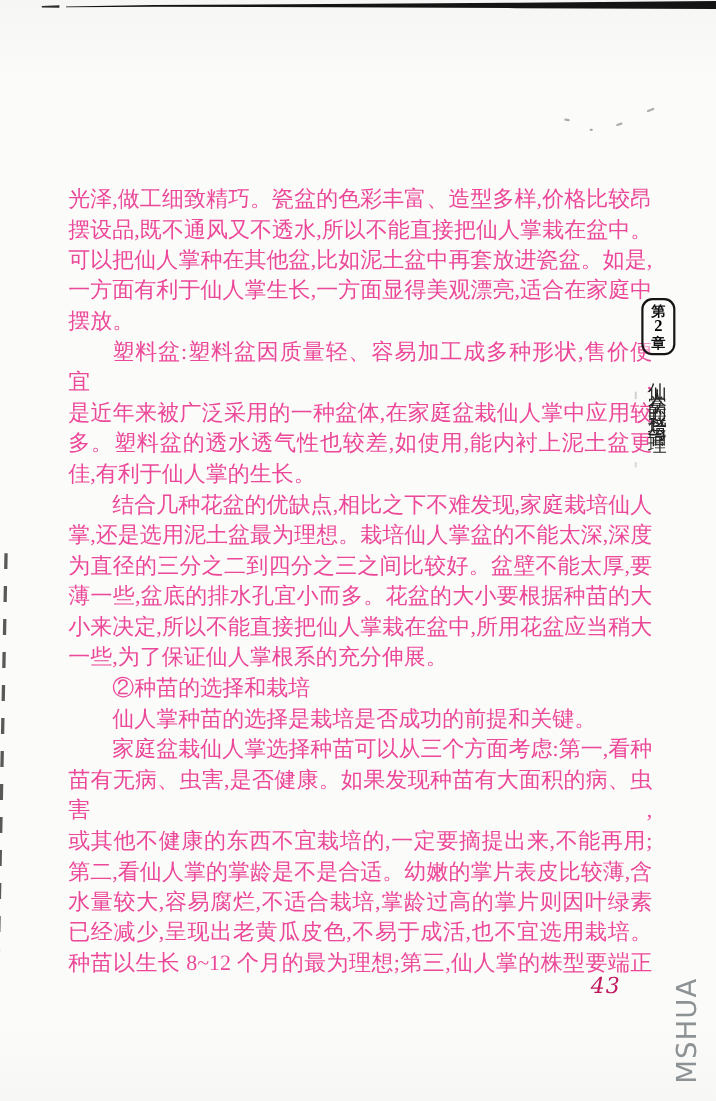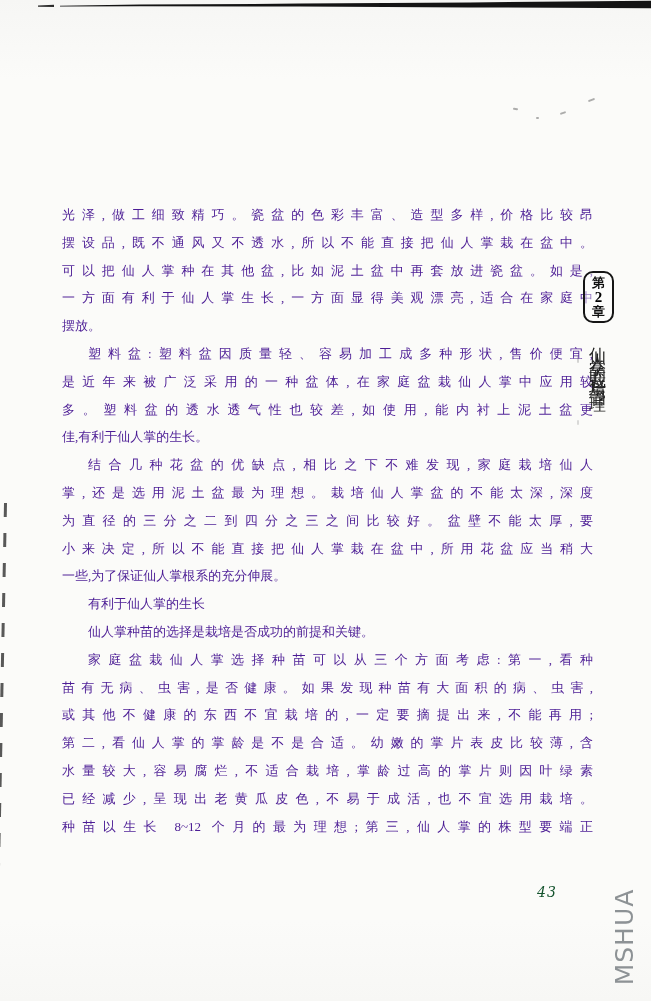--- a/index.html
+++ b/index.html
@@ -22,23 +22,22 @@
   .speck.s1{left:513px;top:108px;width:5px;height:2px;transform:rotate(8deg);}
   .speck.s2{left:536px;top:117px;width:3px;height:2px;}
   .speck.s3{left:560px;top:112px;width:6px;height:2px;transform:rotate(-18deg);}
   .speck.s4{left:588px;top:99px;width:7px;height:2px;transform:rotate(-22deg);}
   .speck.s5{left:577px;top:356px;width:2px;height:7px;opacity:.35;}
   .speck.s6{left:577px;top:420px;width:2px;height:5px;opacity:.3;}
 
   
   .text-block{
     position:absolute;left:62px;top:168px;width:531px;
-    font-size:13px;line-height:27.8px;color:#4c1d95;
+    font-size:20px;line-height:27.8px;color:#ec4899;
     text-rendering:optimizeLegibility;
-    margin-top:33px;
   }
   .text-line{text-align:justify;white-space:nowrap;}
   .text-line{white-space:normal;}
   .text-line.fill{text-align-last:justify;}
   .text-line.indent{text-indent:2em;}
 
   
   .chapter-badge{
     position:absolute;left:583px;top:271px;width:31px;height:52px;
     box-sizing:border-box;border:2px solid #151515;border-radius:10px;
@@ -51,21 +50,21 @@
   
   .chapter-title{
     position:absolute;left:586px;top:334px;
     writing-mode:vertical-rl;text-orientation:upright;
     font-size:17px;letter-spacing:6px;color:#222;font-weight:500;
   }
 
   .page-number{
     position:absolute;left:537px;top:884px;
     font-family:"DejaVu Serif", serif;font-style:italic;
-    font-size:14px;color:#14532d;letter-spacing:1px;
+    font-size:20px;color:#be185d;letter-spacing:1px;
   }
 
   .watermark{
     position:absolute;left:570px;top:922px;width:110px;height:30px;
     transform:rotate(-90deg);transform-origin:55px 15px;
     font-family:"DejaVu Sans", sans-serif;font-size:25px;font-weight:500;
     color:#8d9295;letter-spacing:1px;text-align:center;line-height:30px;
   }
 </style>
 </head>
@@ -93,23 +92,24 @@
       <div class="text-line fill">可以把仙人掌种在其他盆,比如泥土盆中再套放进瓷盆。如是,</div>
       <div class="text-line fill">一方面有利于仙人掌生长,一方面显得美观漂亮,适合在家庭中</div>
       <div class="text-line">摆放。</div>
       <div class="text-line indent fill">塑料盆:塑料盆因质量轻、容易加工成多种形状,售价便宜,</div>
       <div class="text-line fill">是近年来被广泛采用的一种盆体,在家庭盆栽仙人掌中应用较</div>
       <div class="text-line fill">多。塑料盆的透水透气性也较差,如使用,能内衬上泥土盆更</div>
       <div class="text-line">佳,有利于仙人掌的生长。</div>
       <div class="text-line indent fill">结合几种花盆的优缺点,相比之下不难发现,家庭栽培仙人</div>
       <div class="text-line fill">掌,还是选用泥土盆最为理想。栽培仙人掌盆的不能太深,深度</div>
       <div class="text-line fill">为直径的三分之二到四分之三之间比较好。盆壁不能太厚,要</div>
+      <div class="text-line fill">薄一些,盆底的排水孔宜小而多。花盆的大小要根据种苗的大</div>
       <div class="text-line fill">小来决定,所以不能直接把仙人掌栽在盆中,所用花盆应当稍大</div>
       <div class="text-line">一些,为了保证仙人掌根系的充分伸展。</div>
-      <div class="text-line indent">有利于仙人掌的生长</div>
+      <div class="text-line indent">②种苗的选择和栽培</div>
       <div class="text-line indent">仙人掌种苗的选择是栽培是否成功的前提和关键。</div>
       <div class="text-line indent fill">家庭盆栽仙人掌选择种苗可以从三个方面考虑:第一,看种</div>
       <div class="text-line fill">苗有无病、虫害,是否健康。如果发现种苗有大面积的病、虫害,</div>
       <div class="text-line fill">或其他不健康的东西不宜栽培的,一定要摘提出来,不能再用;</div>
       <div class="text-line fill">第二,看仙人掌的掌龄是不是合适。幼嫩的掌片表皮比较薄,含</div>
       <div class="text-line fill">水量较大,容易腐烂,不适合栽培,掌龄过高的掌片则因叶绿素</div>
       <div class="text-line fill">已经减少,呈现出老黄瓜皮色,不易于成活,也不宜选用栽培。</div>
       <div class="text-line fill">种苗以生长 8~12 个月的最为理想;第三,仙人掌的株型要端正</div>
     </main>
 

